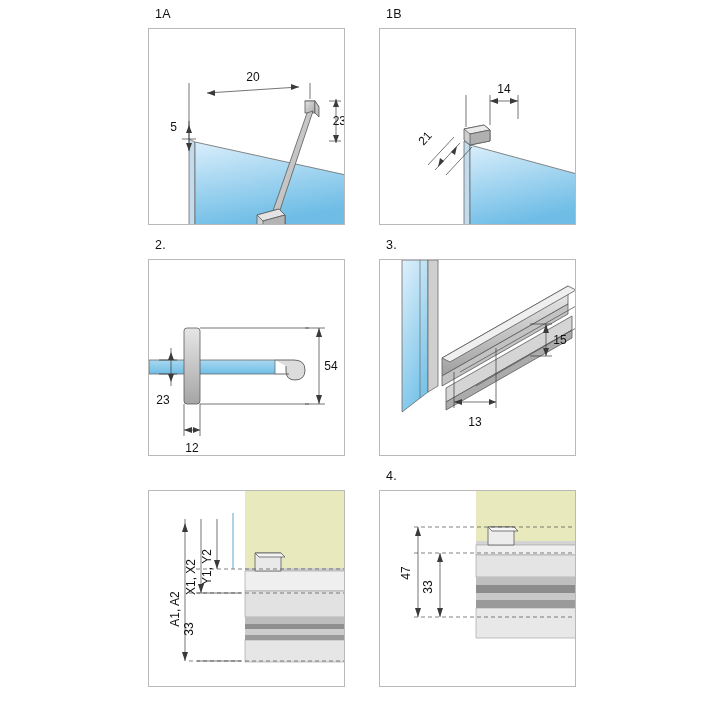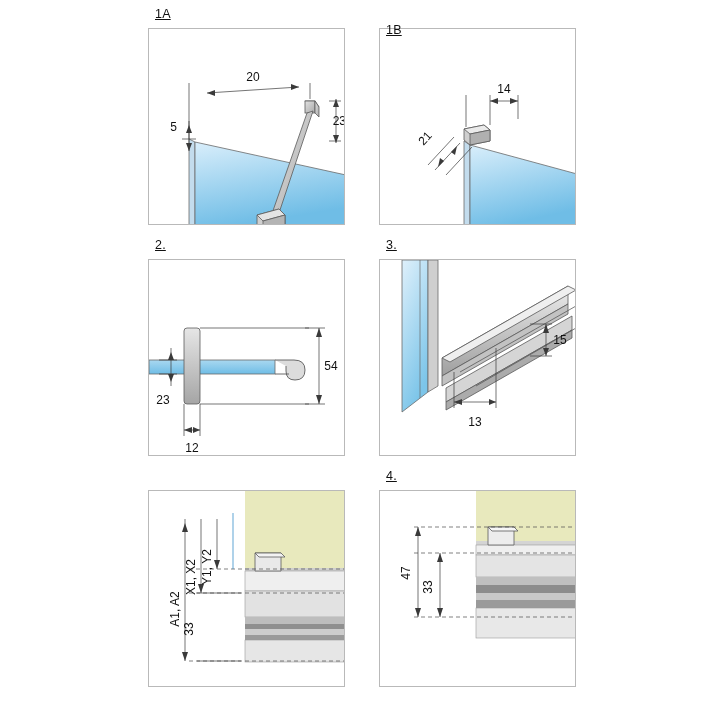--- a/index.html
+++ b/index.html
@@ -24,21 +24,20 @@
     position: absolute;
     border: 1px solid #b9b9b9;
     background: #ffffff;
     box-sizing: border-box;
   }
   .panel-label {
     position: absolute;
     font-size: 12.5px;
     color: #111;
     letter-spacing: .2px;
-    text-decoration: underline;
   }
   .svgwrap {
     position: absolute;
     left: 0; top: 0;
     width: 100%; height: 100%;
     overflow: hidden;
   }
   svg { display: block; }
   .dimtxt {
     font-family: "Liberation Sans", sans-serif;
@@ -156,21 +155,21 @@
         <g fill="#3a3a3a">
           <polygon points="110,72 118,69 118,75"></polygon>
           <polygon points="138,72 130,69 130,75"></polygon>
           <polygon points="58,138 64,132 60,129"></polygon>
           <polygon points="77,117 71,123 75,126"></polygon>
         </g>
         <text class="dimtxt" x="124" y="64" text-anchor="middle">14</text>
         <text class="dimtxt" x="48" y="112" transform="rotate(-47 48 112)" text-anchor="middle">21</text>
       </svg>
     </div>
-    <div class="panel-label" style="left:6px; top:-22px;margin-top:16px;">1B</div>
+    <div class="panel-label" style="left:6px; top:-22px;">1B</div>
   </div>
 
   <div class="panel" style="left:148px; top:259px; width:197px; height:197px;">
     <div class="svgwrap">
       <svg width="197" height="197" viewBox="0 0 197 197">
         <defs>
           <linearGradient id="g2" x1="0" y1="0" x2="0" y2="1">
             <stop offset="0%" stop-color="#a9d8f0"></stop>
             <stop offset="100%" stop-color="#6fbde6"></stop>
           </linearGradient>

